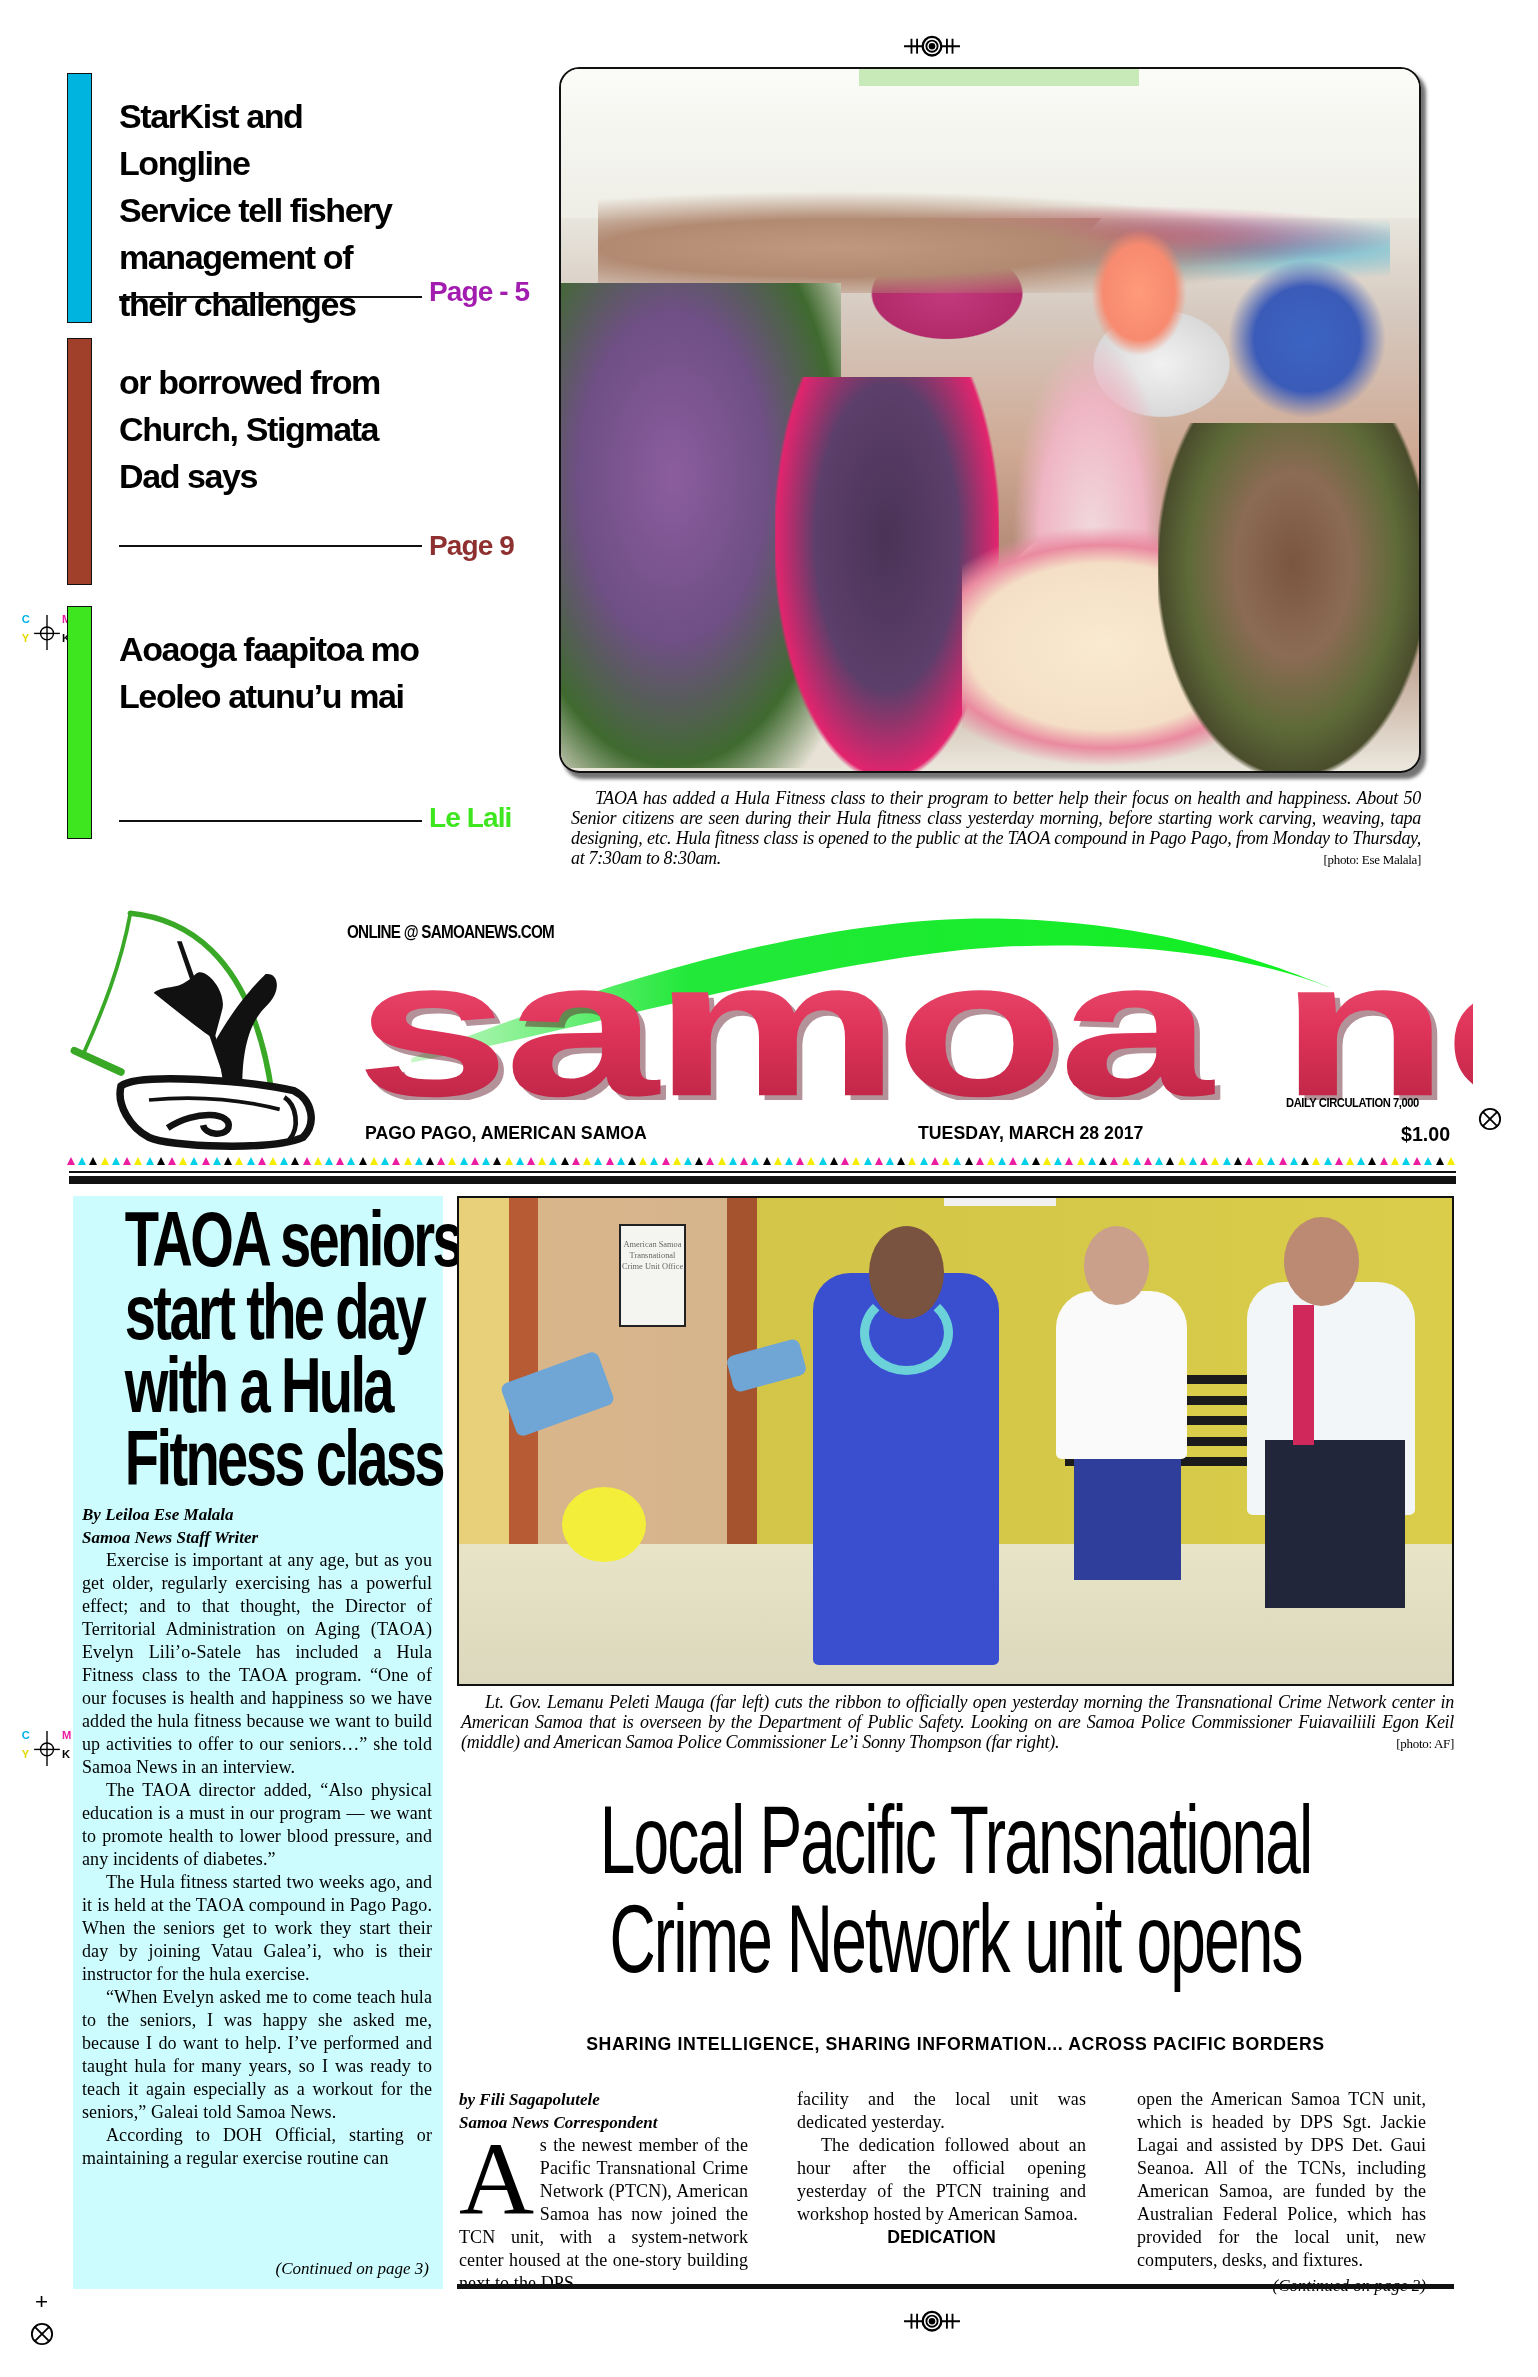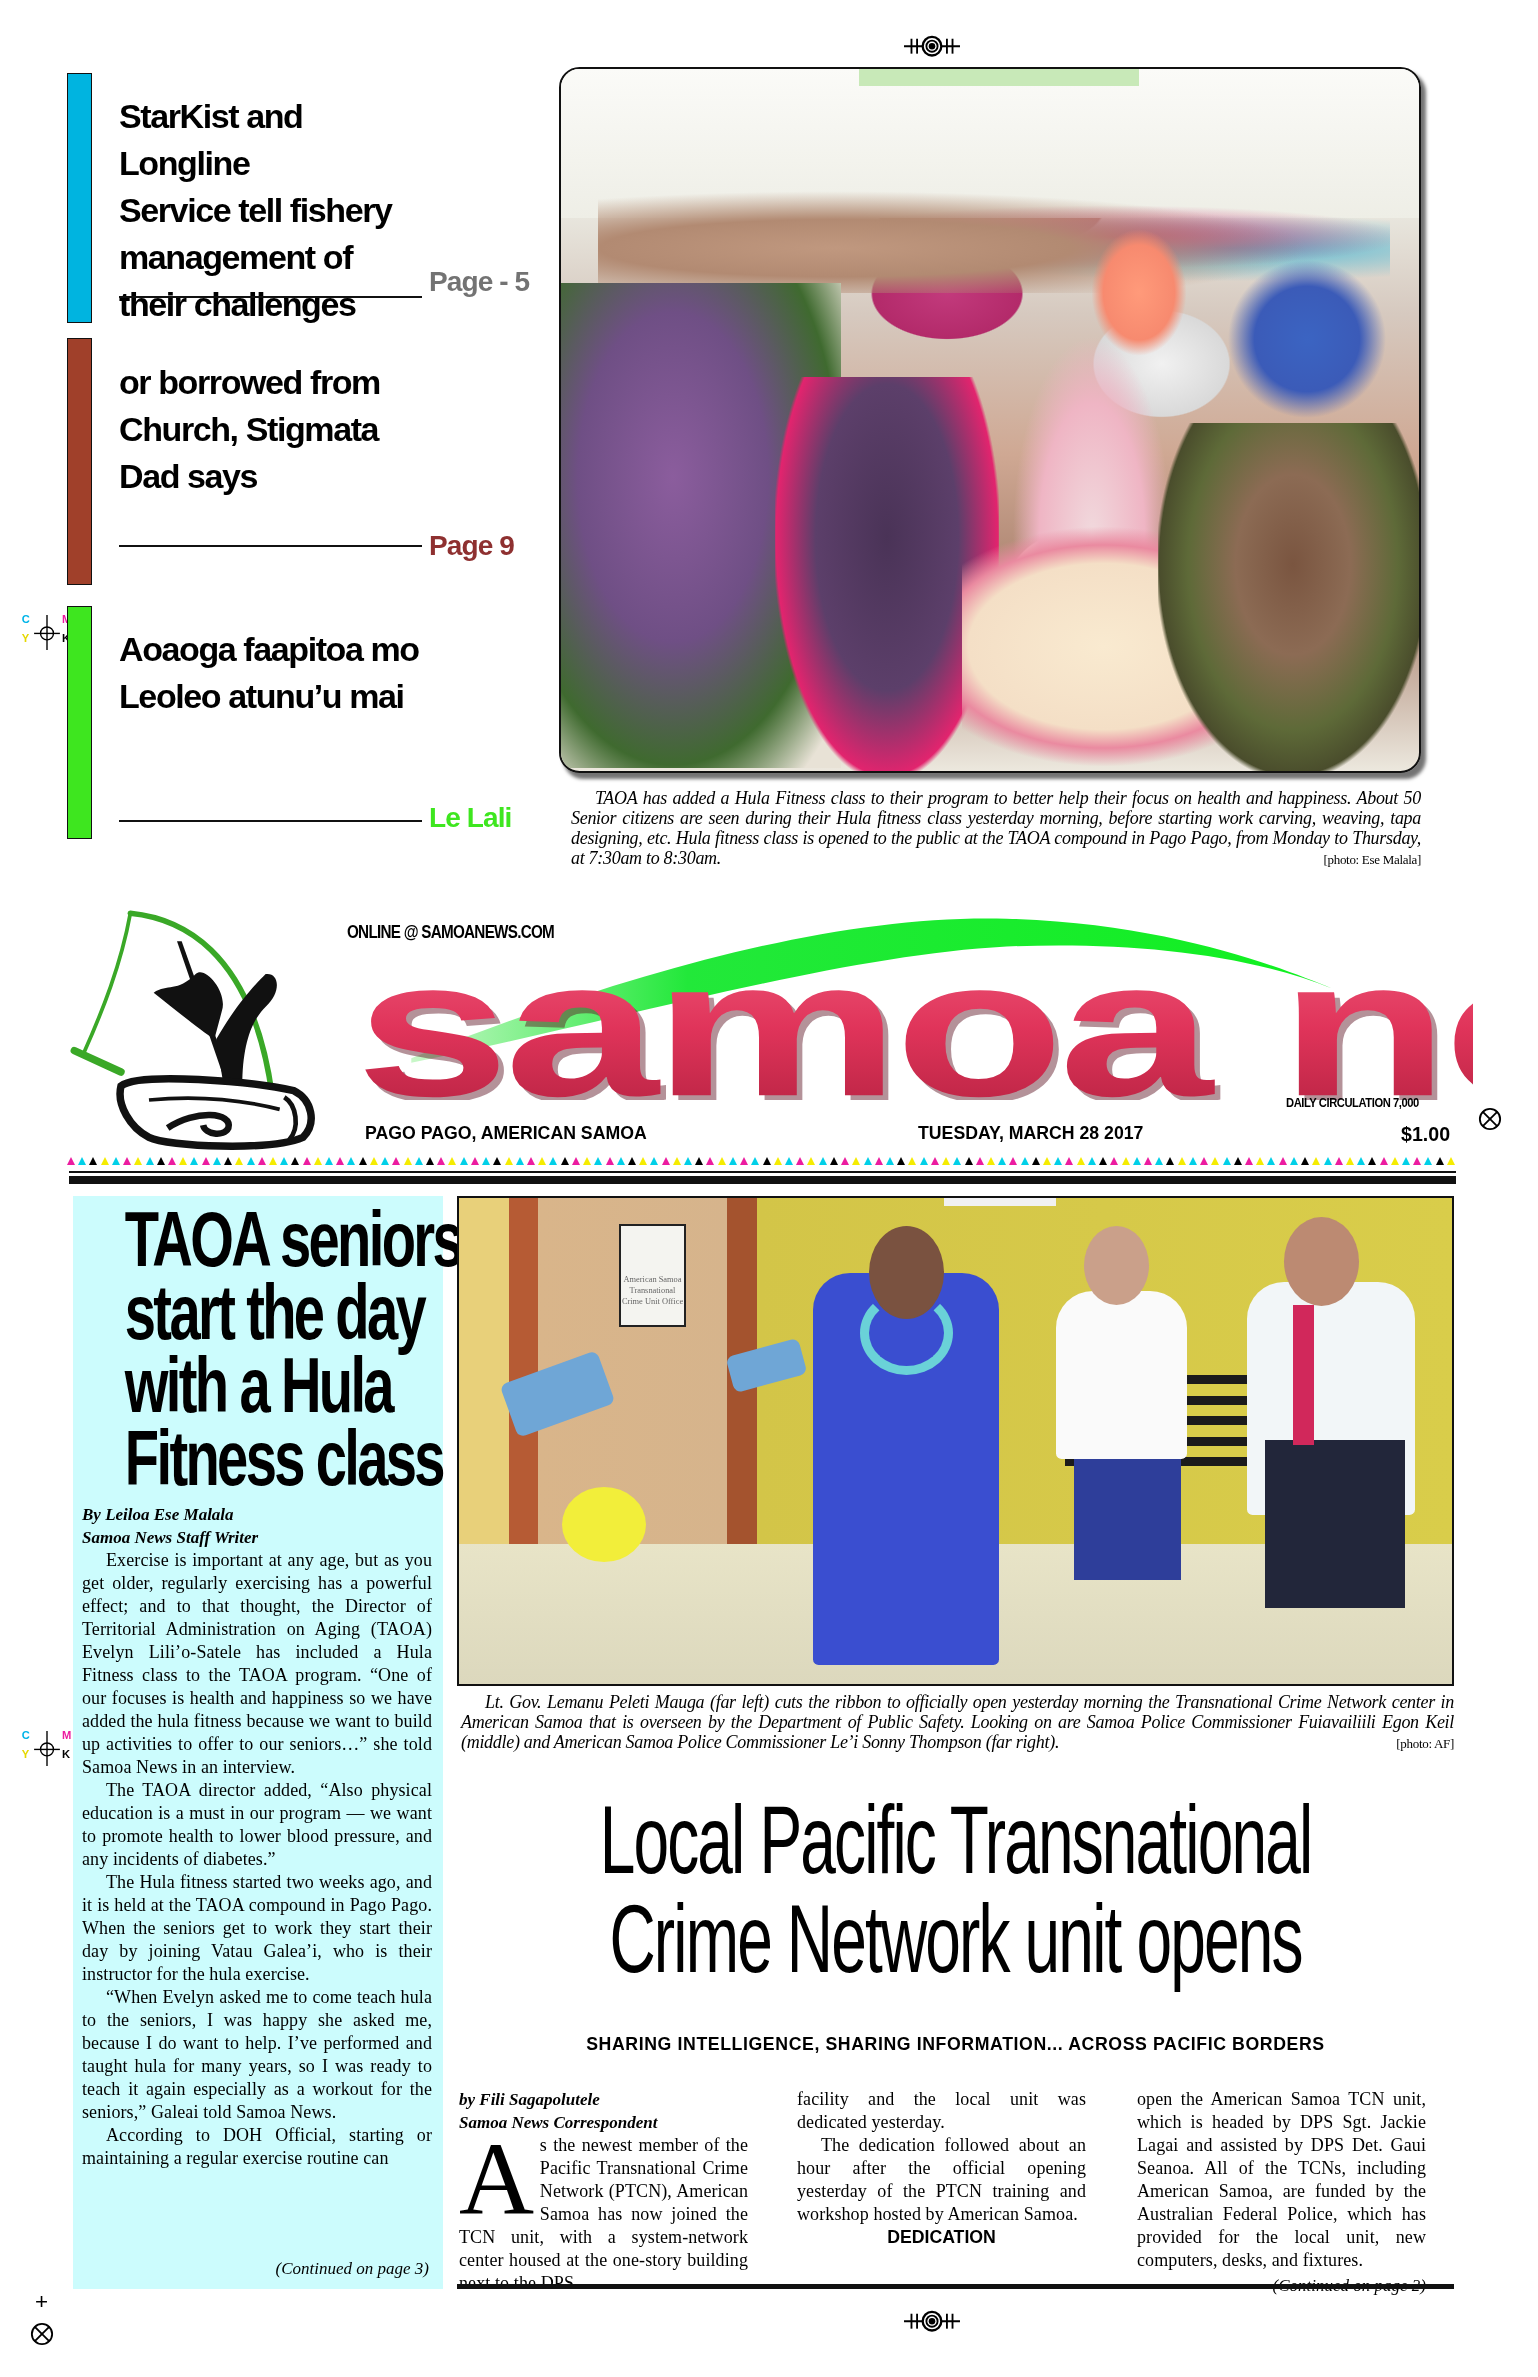--- a/index.html
+++ b/index.html
@@ -64,21 +64,21 @@
   .body-text p { text-indent: 24px; }
   .cont { font-family: "Liberation Serif", serif; font-style: italic; font-size: 17px; text-align: right; }
 
   
   .photo-low { left: 457px; top: 1196px; width: 997px; height: 490px; border: 2.8px solid #111; overflow: hidden;
     background:
       linear-gradient(90deg, transparent 0%, transparent 46%, transparent 100%),
       linear-gradient(90deg, #e8d07a 0%, #e8d07a 5%, #b65b34 5%, #b65b34 8%, #d9b58a 8%, #d6b48c 27%, #a4532e 27%, #a4532e 30%, #d3c548 30%, #d9cd4a 100%);
   }
   .sign { position: absolute; left: 160px; top: 26px; width: 67px; height: 103px; background: #f4f4f0; border: 2.8px solid #222; }
-  .sign span { display: block; font-size: 8.4px; line-height: 11.2px; text-align: center; color: #666; padding-top: 13px; margin-top: 35px; }
+  .sign span { display: block; font-size: 8.4px; line-height: 11.2px; text-align: center; color: #666; padding-top: 13px; }
   .floor { position: absolute; left: 0; right: 0; bottom: 0; height: 140px; background: linear-gradient(#e8e4c7, #dcd8bd); }
   .person { position: absolute; border-radius: 37px 37px 5.6px 5.6px; }
   .head { position: absolute; border-radius: 50%; }
   .ribbon { position: absolute; background: #6fa6d6; border-radius: 7.5px; }
   .bow { position: absolute; background: #f2ee3a; border-radius: 50%; }
 
   .head2 { font-family: "Liberation Sans", sans-serif; font-weight: normal; font-size: 97px; line-height: 99px; letter-spacing: -2.8px;
     text-align: center; white-space: nowrap; }
   .head2 .line { display: block; transform: scaleX(0.66); transform-origin: center; }
   .subhead { font-family: "Liberation Sans", sans-serif; font-weight: bold; font-size: 17.7px; letter-spacing: 0.6px; text-align: center; }
@@ -147,21 +147,21 @@
 <div class="abs" style="left:35px; top:2289px; font-size:22.4px; font-family:'Liberation Sans',sans-serif;">+</div>
 
 <div class="teaser-bar" style="top:73px; height:250px; background:#00b4e0;"></div>
 <a class="teaser-title" style="top:93px; color:#000; text-decoration:none;">
   <span style="display:block">StarKist and Longline</span>
   <span style="display:block">Service tell fishery</span>
   <span style="display:block">management of</span>
   <span style="display:block">their challenges</span>
 </a>
 <div class="teaser-rule" style="top:296px;"></div>
-<div class="teaser-page" style="top:266px; color:#737373;">Page - 5</div>
+<div class="teaser-page" style="top:276px; color:#a21caf;">Page - 5</div>
 
 <div class="teaser-bar" style="top:338px; height:247px; background:#a0402a;"></div>
 <a class="teaser-title" style="top:359px; color:#000; text-decoration:none;">
   <span style="display:block">or borrowed from</span>
   <span style="display:block">Church, Stigmata</span>
   <span style="display:block">Dad says</span>
 </a>
 <div class="teaser-rule" style="top:545px;"></div>
 <div class="teaser-page" style="top:530px; color:#8e3030;">Page 9</div>
 

